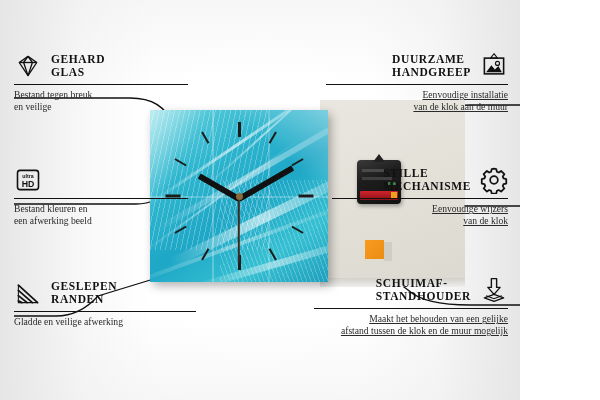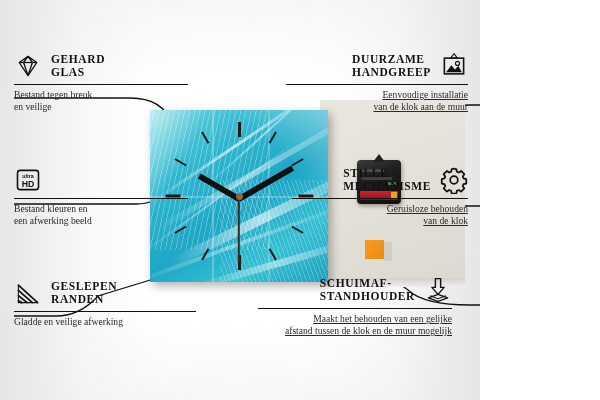--- a/index.html
+++ b/index.html
@@ -6,21 +6,21 @@
   html, body { width: 600px; height: 400px; overflow: hidden; }
   body {
     font-family: "Liberation Serif", serif;
     background: #ffffff;
     position: relative;
   }
 
   #stage {
     position: absolute;
     inset: 0;
-    width: 480px;
+    width: 520px;
     height: 400px;
     background:
       radial-gradient(ellipse 140% 80% at 50% 50%, #ffffff 0%, #ffffff 38%, #f7f7f7 62%, #ececec 88%, #e4e4e4 100%);
     overflow: hidden;
   }
   .vignette-l, .vignette-r {
     position: absolute; top: 0; bottom: 0; width: 150px; pointer-events: none;
   }
   .vignette-l { left: 0; background: linear-gradient(90deg, #e6e6e6 0%, rgba(240,240,240,0.45) 55%, rgba(255,255,255,0) 100%); }
   .vignette-r { right: 0; background: linear-gradient(270deg, #e6e6e6 0%, rgba(240,240,240,0.45) 55%, rgba(255,255,255,0) 100%); }
@@ -131,21 +131,21 @@
   
   .right .f-head { flex-direction: row; justify-content: flex-end; }
   .right .f-title { text-align: left; }
   .right .f-desc { text-align: right; text-decoration: underline; }
 
   #f-gehard   { left: 14px;  top: 52px;  width: 174px; }
   #f-print    { left: 14px;  top: 166px; width: 174px; }
   #f-randen   { left: 14px;  top: 279px; width: 182px; }
   #f-handgreep{ right: 12px; top: 52px;  width: 182px; }
   #f-mechanisme{right: 12px; top: 166px; width: 176px; }
-  #f-schuim   { right: 28px; top: 276px; width: 194px; }
+  #f-schuim   { right: 12px; top: 276px; width: 194px; }
 </style>
 </head>
 <body>
 
 <div id="stage">
   <div class="vignette-l"></div>
   <div class="vignette-r"></div>
 
   <svg id="lines" viewBox="0 0 600 400">
     <g fill="none" stroke="#111111" stroke-width="1.3">
@@ -297,21 +297,21 @@
       <div>
         <div class="f-title">STILLE</div>
         <div class="f-title">MECHANISME</div>
       </div>
       <svg class="ico" viewBox="0 0 32 32">
         <path d="M16 3 l2.6 .5 .7 3.1 2.2 .9 2.6-1.8 3.7 3.7 -1.8 2.6 .9 2.2 3.1 .7 0 5.2 -3.1 .7 -.9 2.2 1.8 2.6 -3.7 3.7 -2.6-1.8 -2.2 .9 -.7 3.1 -5.2 0 -.7-3.1 -2.2-.9 -2.6 1.8 -3.7-3.7 1.8-2.6 -.9-2.2 -3.1-.7 0-5.2 3.1-.7 .9-2.2 -1.8-2.6 3.7-3.7 2.6 1.8 2.2-.9 .7-3.1 z" fill="none" stroke="#111" stroke-width="2" stroke-linejoin="round"></path>
         <circle cx="16" cy="16" r="4.4" fill="none" stroke="#111" stroke-width="2"></circle>
       </svg>
     </div>
     <div class="f-rule"></div>
-    <div class="f-desc">Geruisloze behouden</div>
+    <div class="f-desc">Eenvoudige wijzers</div>
     <div class="f-desc">van de klok</div>
   </div>
 
   <div class="feature right" id="f-schuim">
     <div class="f-head">
       <div>
         <div class="f-title">SCHUIMAF-</div>
         <div class="f-title">STANDHOUDER</div>
       </div>
       <svg class="ico" viewBox="0 0 32 32">

